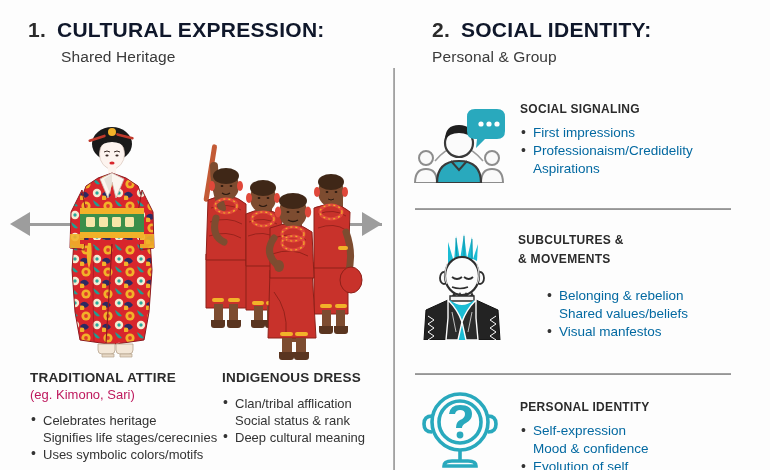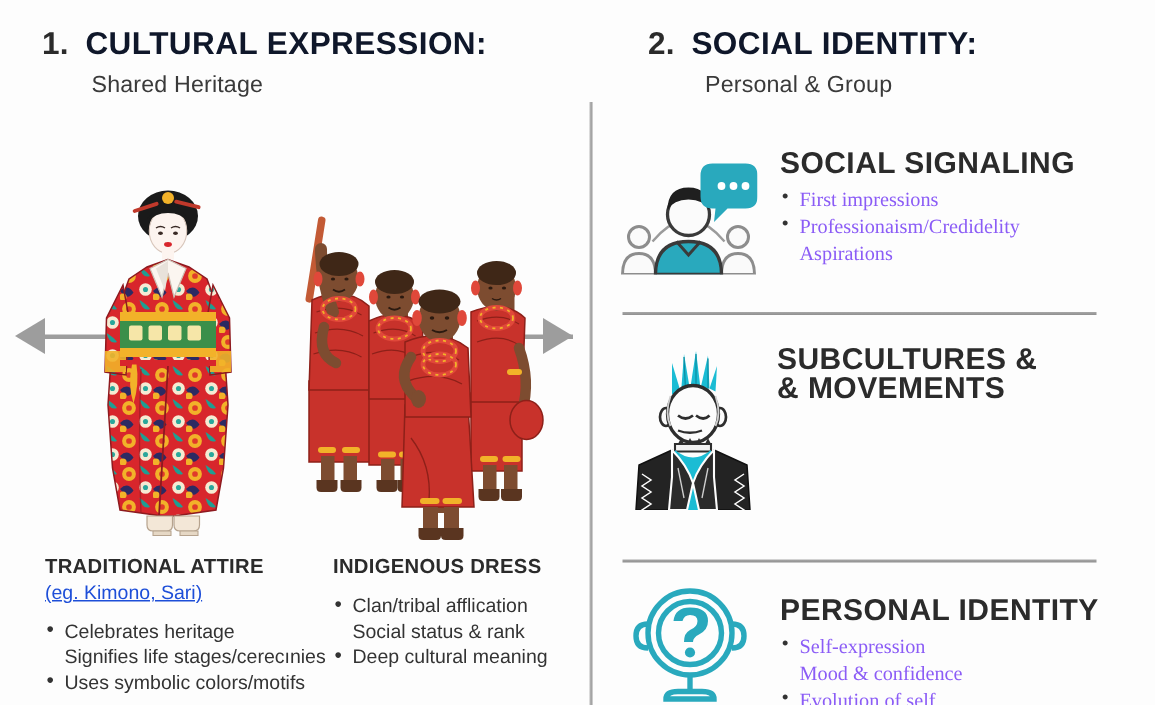--- a/index.html
+++ b/index.html
@@ -34,21 +34,21 @@
   .sec-sub {
     font-size: 15.5px;
     color: #3a3a3a;
     letter-spacing: .1px;
   }
   #head1 { left: 28px; top: 18px; }
   #head1 .row1 { display: flex; align-items: baseline; gap: 11px; }
   #head1 .sec-sub { margin-left: 33px; margin-top: 6px; }
   #head2 { left: 432px; top: 18px; }
   #head2 .row1 { display: flex; align-items: baseline; gap: 11px; }
-  #head2 .sec-sub { margin-left: 38px; margin-top: 6px; }
+  #head2 .sec-sub { margin-top: 6px; }
 
   
   .v-divider {
     position: absolute;
     left: 393px; top: 68px;
     width: 2px; height: 402px;
     background: linear-gradient(to right,#b8b8b8,#9a9a9a);
   }
   .h-divider {
     position: absolute;
@@ -88,23 +88,22 @@
   
   .cap-block { position: absolute; }
   .cap-title {
     font-weight: bold;
     font-size: 13.5px;
     letter-spacing: .2px;
     color: #2b2b2b;
   }
   .cap-eg {
     font-size: 13px;
-    color: #1d4ed8;
+    color: #be185d;
     margin-top: 2px;
-    text-decoration: underline;
   }
   .cap-list {
     margin: 10px 0 0 0;
     padding: 0;
     list-style: none;
     font-size: 13px;
     color: #333;
     line-height: 17px;
   }
   .cap-list li { position: relative; padding-left: 13px; }
@@ -116,33 +115,32 @@
   .cap-list li.cont { padding-left: 13px; }
   #cap-trad { left: 30px; top: 370px; width: 190px; }
   #cap-indig { left: 222px; top: 370px; width: 175px; }
 
   
   .card { position: absolute; }
   .card-icon { position: absolute; }
   .card-text { position: absolute; }
   .card-title {
     font-weight: bold;
-    font-size: 20px;
+    font-size: 12px;
     letter-spacing: .3px;
     color: #2b2b2b;
     line-height: 19px;
   }
   .card-list {
     margin: 5px 0 0 0;
     padding: 0;
     list-style: none;
     font-size: 13.5px;
-    color: #8b5cf6;
+    color: #0369a1;
     line-height: 18px;
-    font-family: Liberation Serif, serif;
   }
   .card-list li { position: relative; padding-left: 13px; }
   .card-list li.bulleted::before {
     content: "\2022";
     position: absolute; left: 1px; top: -1px;
     font-size: 14px; color: #333;
   }
 
   #card-social .card-icon { left: 413px; top: 103px; }
   #card-social .card-text { left: 520px; top: 100px; width: 250px; }
@@ -485,20 +483,25 @@
 
         <g fill="none" stroke="#cfcfcf" stroke-width="0.9">
           <path d="M38 80 l4 20"></path>
             <path d="M58 80 l-4 20"></path>
         </g>
       </svg>
     </div>
     <div class="card-text">
       <div class="card-title">SUBCULTURES &amp;</div>
       <div class="card-title">&amp; MOVEMENTS</div>
+      <ul class="card-list">
+        <li class="bulleted">Belonging &amp; rebelion</li>
+        <li>Shared values/beliefs</li>
+        <li class="bulleted">Visual manfestos</li>
+      </ul>
     </div>
   </div>
 
   <div class="card" id="card-pers">
     <div class="card-icon">
       <svg width="92" height="82" viewBox="0 0 92 82">
         <g stroke="#29a9bd" fill="none" stroke-width="3.6">
 
           <circle cx="46" cy="34" r="28"></circle>
 

